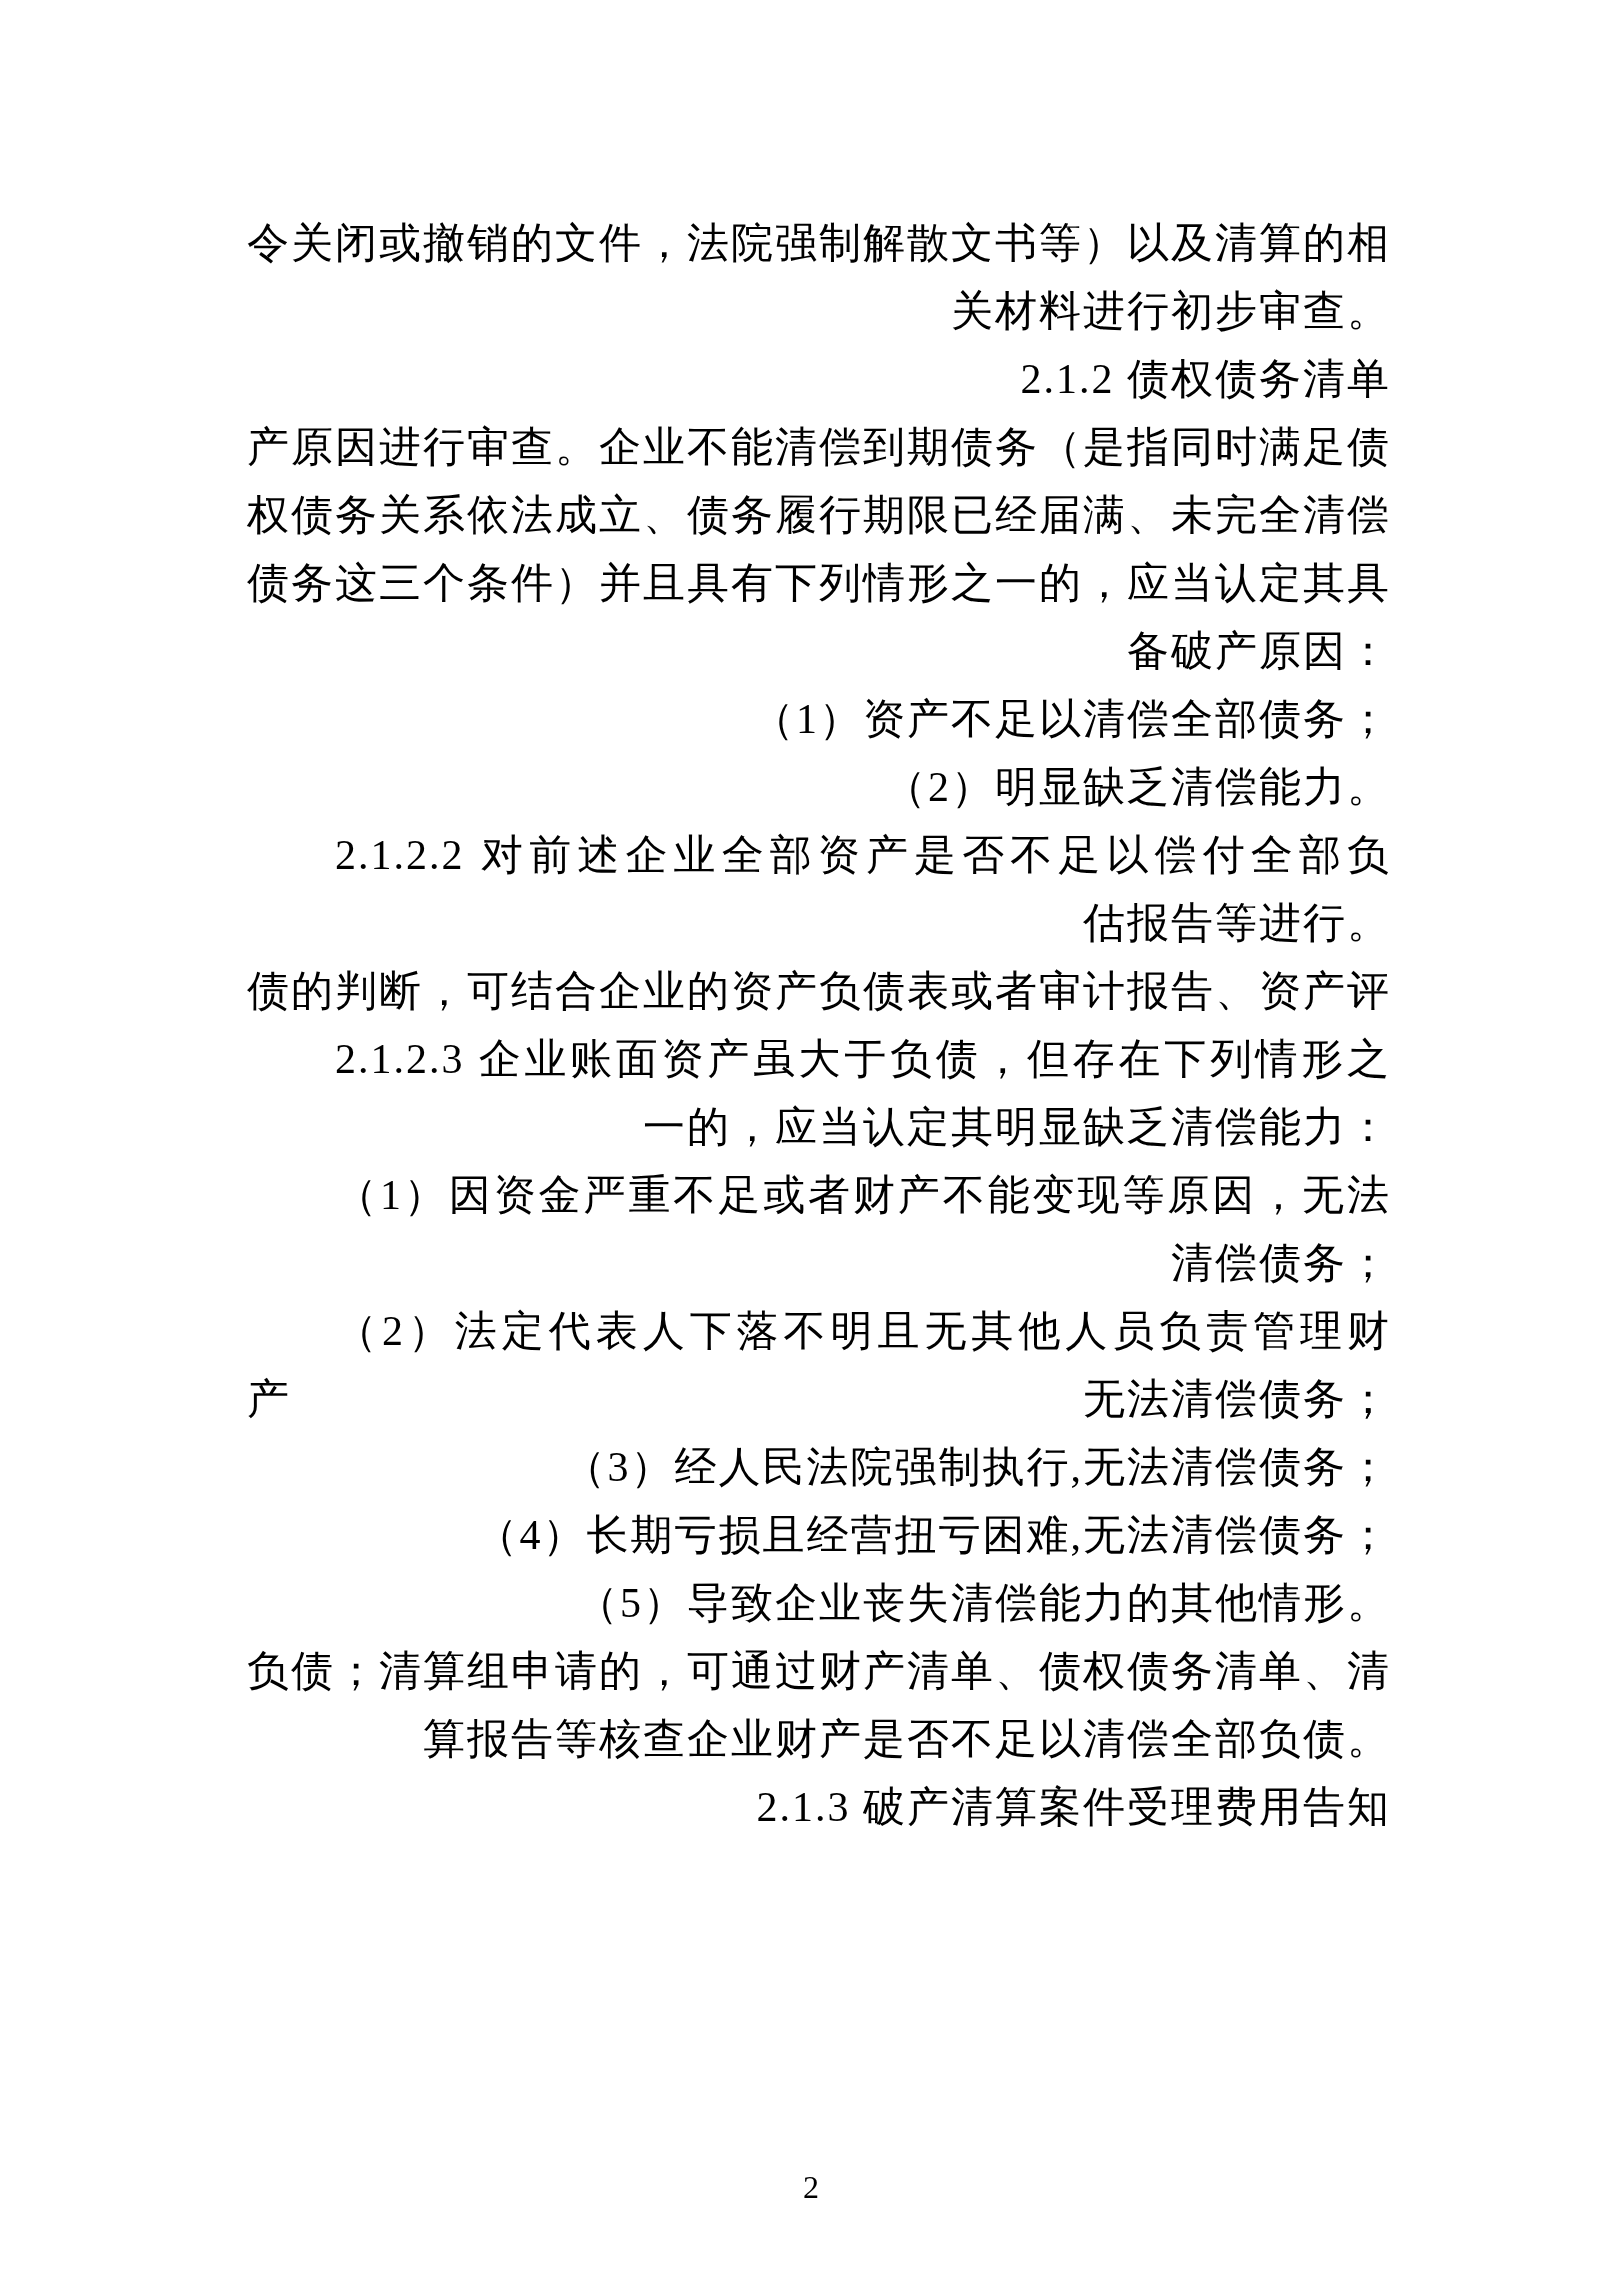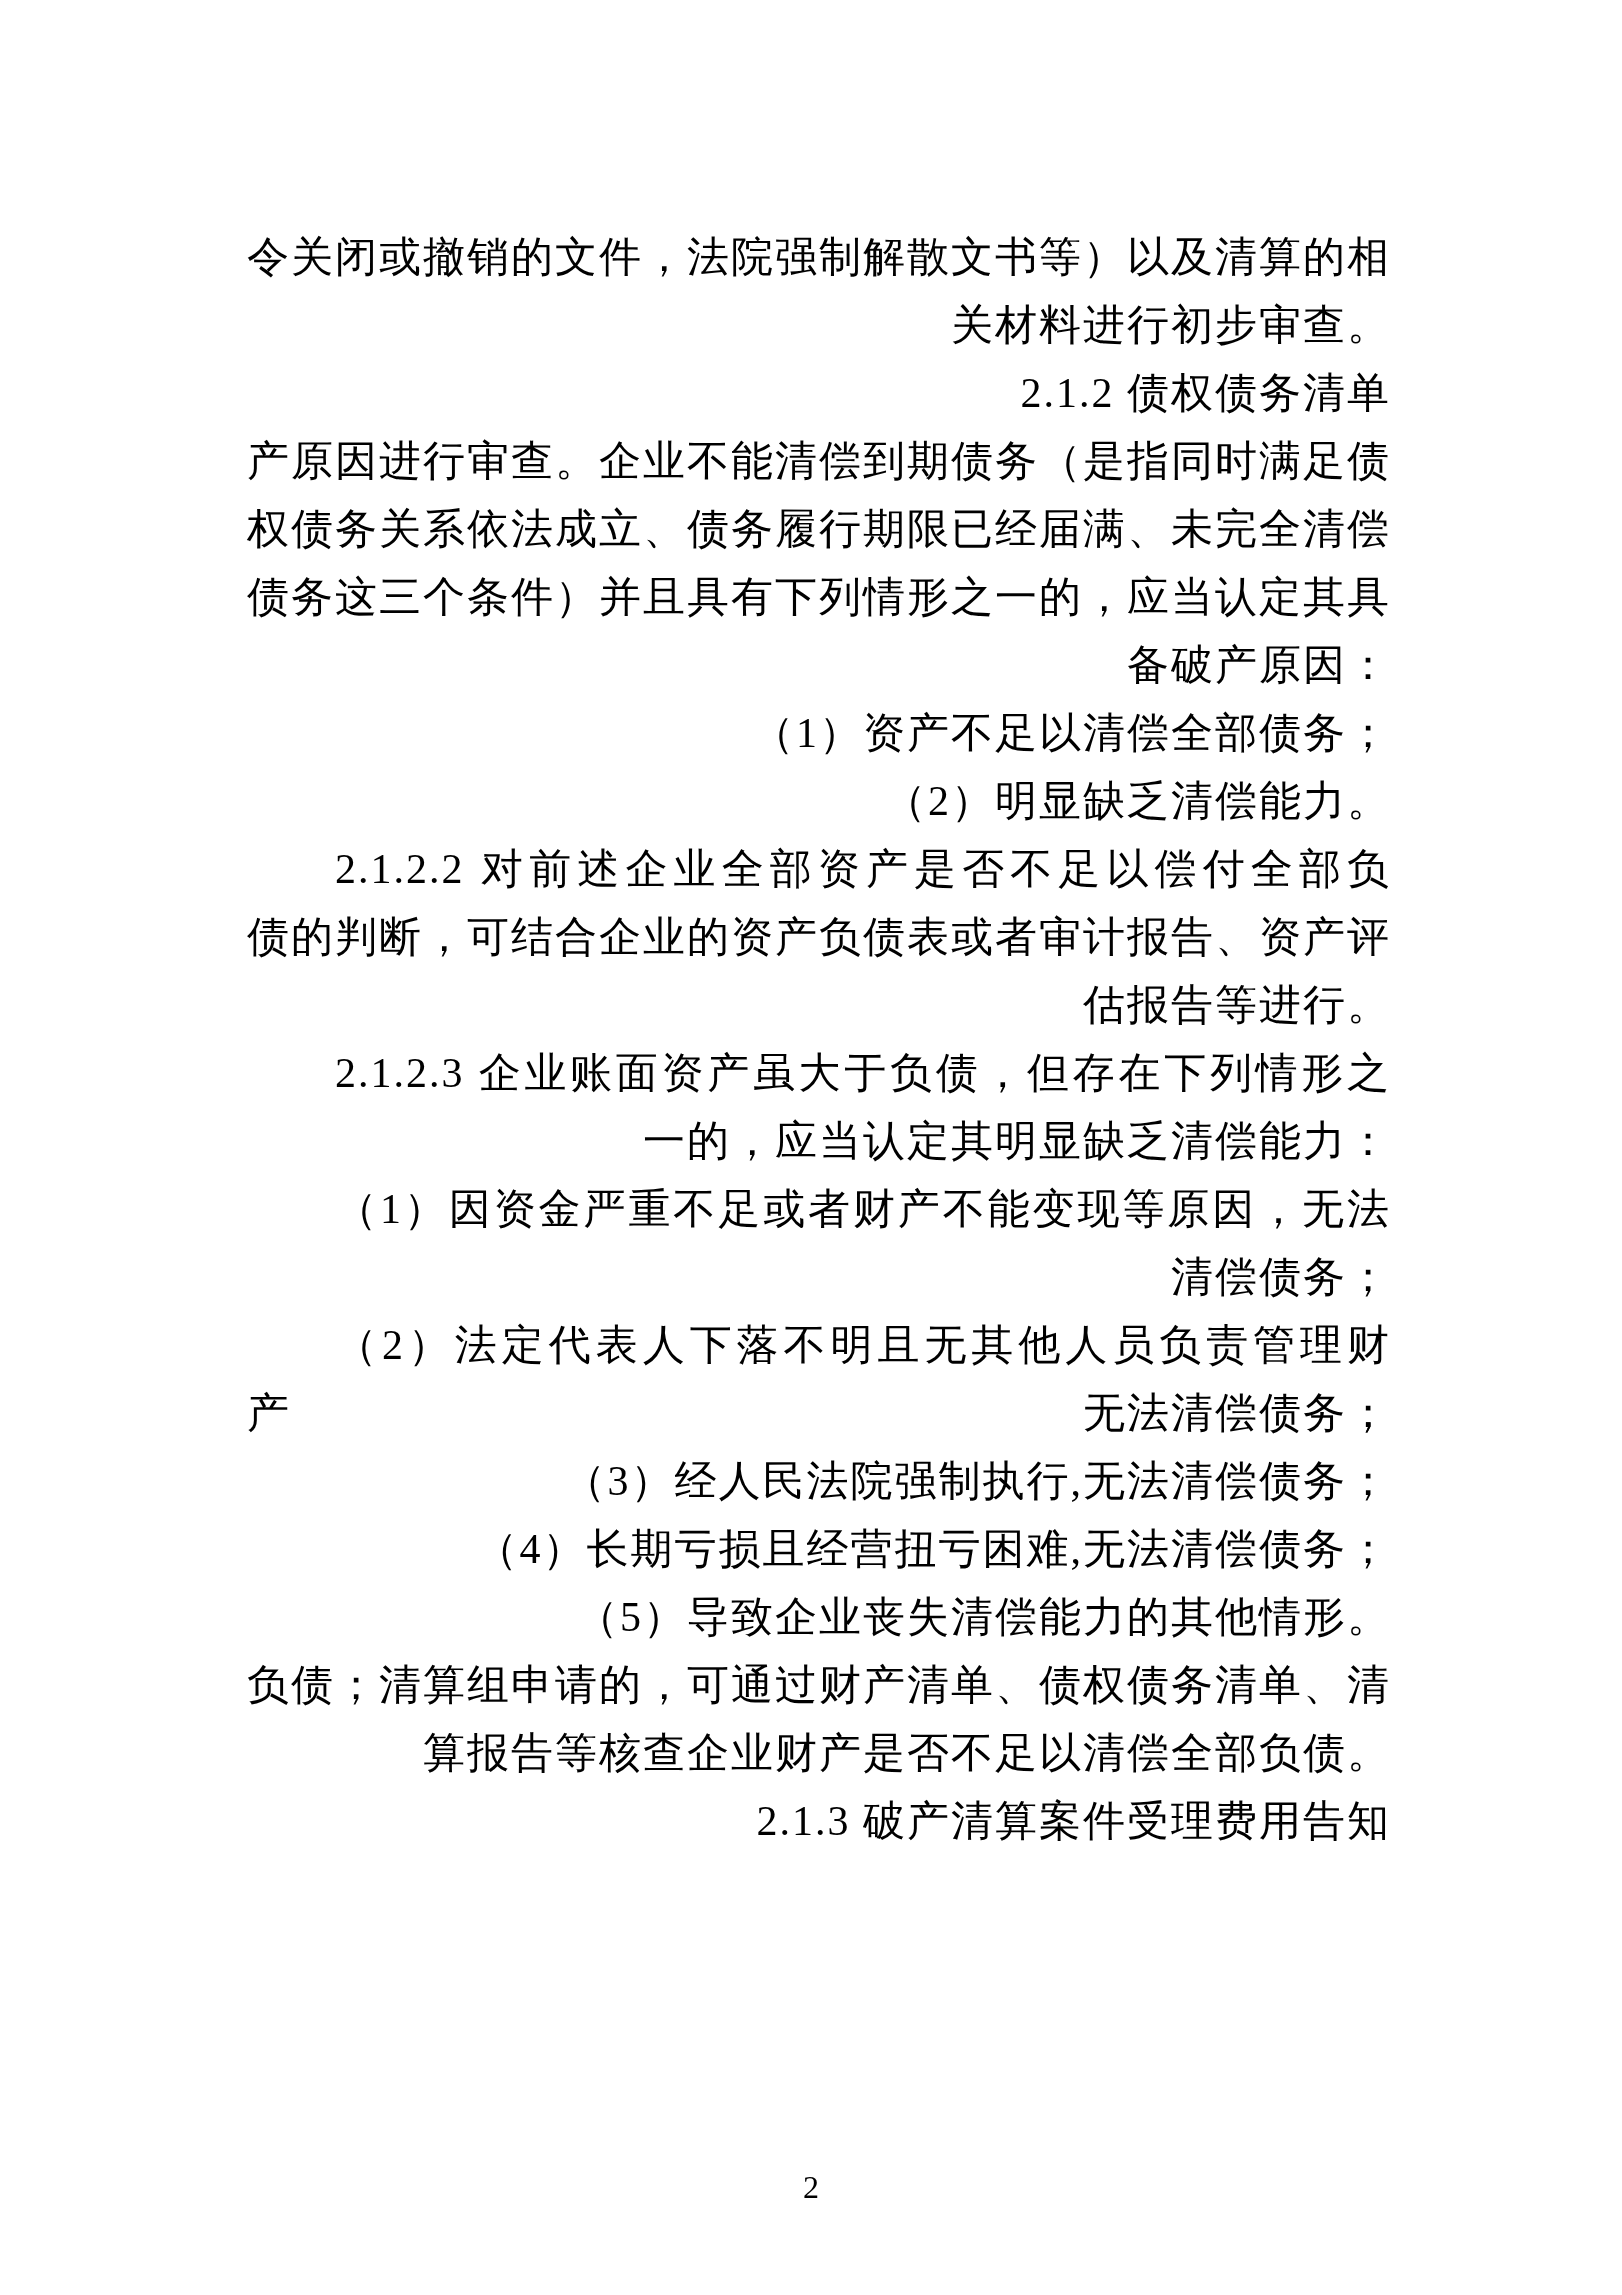--- a/index.html
+++ b/index.html
@@ -7,21 +7,21 @@
     position: relative;
     width: 1622px;
     height: 2295px;
     background: #ffffff;
     font-family: "Liberation Serif", "DejaVu Serif", serif;
     color: #000000;
   }
   .content {
     position: absolute;
     left: 247px;
-    top: 223px;
+    top: 209px;
     width: 1144px;
   }
   .ln {
     margin: 0;
     height: 68px;
     line-height: 68px;
     font-size: 42px;
     letter-spacing: 2px;
     white-space: nowrap;
     text-align: right;
@@ -51,22 +51,22 @@
     <p class="ln just">令关闭或撤销的文件，法院强制解散文书等）以及清算的相</p>
     <p class="ln">关材料进行初步审查。</p>
     <p class="ln ind">2.1.2 债权债务清单</p>
     <p class="ln just">产原因进行审查。企业不能清偿到期债务（是指同时满足债</p>
     <p class="ln just">权债务关系依法成立、债务履行期限已经届满、未完全清偿</p>
     <p class="ln just">债务这三个条件）并且具有下列情形之一的，应当认定其具</p>
     <p class="ln">备破产原因：</p>
     <p class="ln ind">（1）资产不足以清偿全部债务；</p>
     <p class="ln ind">（2）明显缺乏清偿能力。</p>
     <p class="ln ind just">2.1.2.2 对前述企业全部资产是否不足以偿付全部负</p>
+    <p class="ln">估报告等进行。</p>
     <p class="ln just">债的判断，可结合企业的资产负债表或者审计报告、资产评</p>
-    <p class="ln">估报告等进行。</p>
     <p class="ln ind just">2.1.2.3 企业账面资产虽大于负债，但存在下列情形之</p>
     <p class="ln">一的，应当认定其明显缺乏清偿能力：</p>
     <p class="ln ind just">（1）因资金严重不足或者财产不能变现等原因，无法</p>
     <p class="ln">清偿债务；</p>
     <p class="ln ind just">（2）法定代表人下落不明且无其他人员负责管理财产，</p>
     <p class="ln">无法清偿债务；</p>
     <p class="ln ind">（3）经人民法院强制执行,无法清偿债务；</p>
     <p class="ln ind">（4）长期亏损且经营扭亏困难,无法清偿债务；</p>
     <p class="ln ind">（5）导致企业丧失清偿能力的其他情形。</p>
     <p class="ln just">负债；清算组申请的，可通过财产清单、债权债务清单、清</p>

